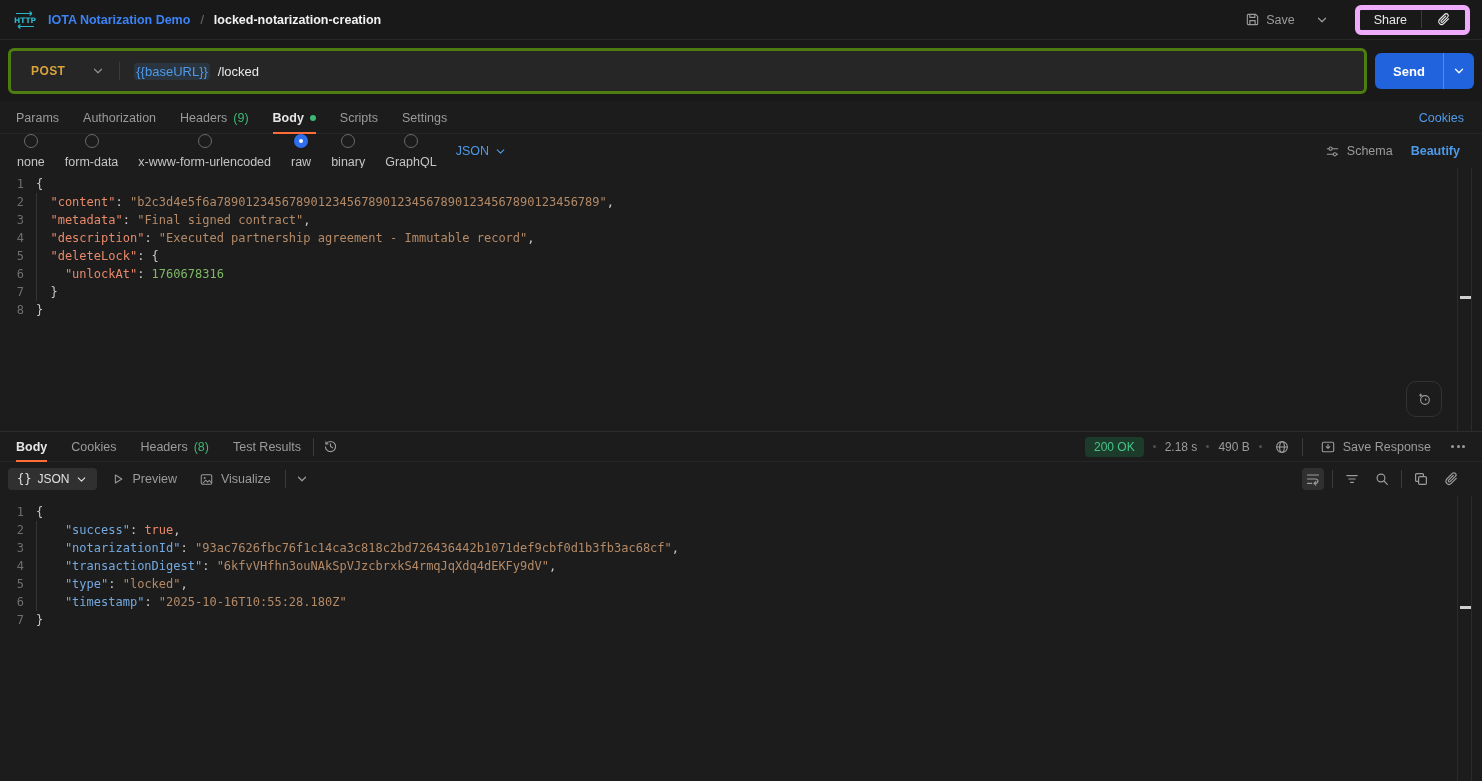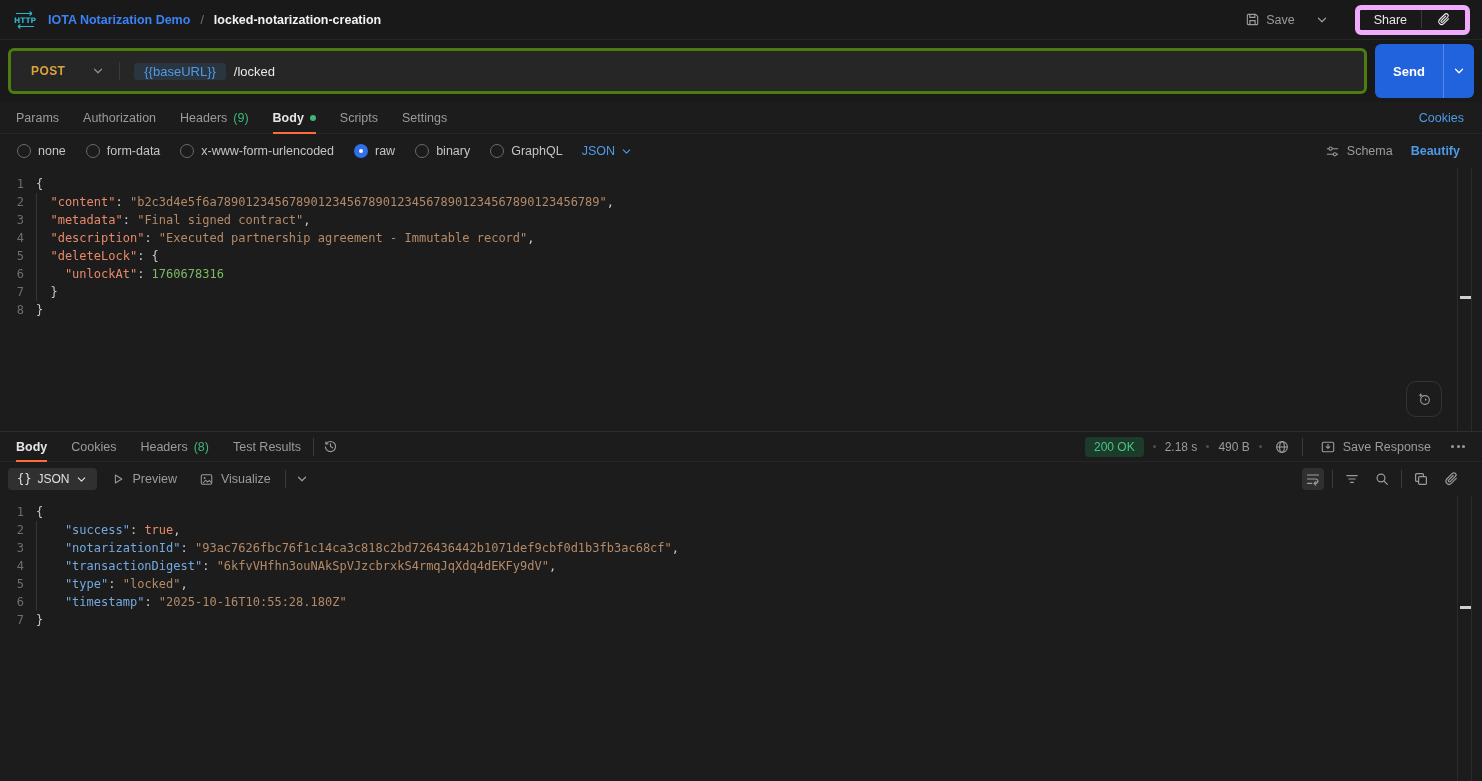--- a/index.html
+++ b/index.html
@@ -28,23 +28,23 @@
   .url-row { height:62px; display:flex; align-items:center; padding:0 8px; gap:8px;
     background:#191919; flex:0 0 auto; }
   .url-bar { flex:1; height:46px; background:#262626; border:3px solid #4d7c0f;
     border-radius:6px; display:flex; align-items:center; }
   .method { background:none; border:none; display:flex; align-items:center; gap:26px;
     padding:0 14px 0 20px; cursor:pointer; height:100%; }
   .method-label { color:#d9a33c; font-weight:bold; font-size:12px; letter-spacing:.4px; }
   .method .chev { color:#8f8f8f; display:flex; }
   .url-input { flex:1; display:flex; align-items:center; padding:0 14px; font-size:13px;
     cursor:text; height:100%; }
-  .url-var { color:#4e9ae8; background:rgba(78,154,232,.13); border-radius:3px; padding:1px 10px; }
+  .url-var { color:#4e9ae8; background:rgba(78,154,232,.13); border-radius:3px; padding:1px 2px; }
   .url-path { color:#e8e8e8; margin-left:8px; }
-  .send-group { display:flex; height:54px; border-radius:6px; overflow:hidden; flex:0 0 auto; }
+  .send-group { display:flex; height:36px; border-radius:6px; overflow:hidden; flex:0 0 auto; }
   .send-btn { width:68px; background:#2163dd; color:#fff; border:none; font-size:13px;
     font-weight:bold; cursor:pointer; }
   .send-chev { width:31px; background:#2163dd; color:#fff; border:none;
     border-left:1px solid rgba(255,255,255,.25); cursor:pointer; display:flex;
     align-items:center; justify-content:center; }
 
   
   .tabs-row { height:32px; display:flex; align-items:stretch; padding:0 4px;
     border-bottom:1px solid #262626; flex:0 0 auto; position:relative; }
   .tab { display:flex; align-items:center; gap:6px; padding:0 12px; font-size:12.5px;
@@ -54,21 +54,21 @@
   .tab.active::after { content:""; position:absolute; left:12px; right:12px; bottom:-1px;
     height:2px; background:#ff6c37; }
   .green-dot { width:6px; height:6px; border-radius:50%; background:#3db874; }
   .tabs-right { margin-left:auto; display:flex; align-items:center; gap:16px; padding-right:14px; }
   .link-blue { color:#4e9ae8; font-size:12.5px; cursor:pointer; background:none; border:none; }
 
   
   .type-row { height:34px; display:flex; align-items:center; padding:0 8px;
     flex:0 0 auto; gap:2px; }
   .radio-item { display:flex; align-items:center; gap:7px; padding:0 9px; font-size:12.5px;
-    color:#c4c4c4; cursor:pointer; }
+    color:#c4c4c4; cursor:pointer;flex-direction:column; }
   .radio { width:14px; height:14px; border-radius:50%; border:1px solid #6a6a6a; background:transparent; }
   .radio.checked { border:none; background:#2f6fed; position:relative; }
   .radio.checked::after { content:""; position:absolute; left:5px; top:5px; width:4px;
     height:4px; border-radius:50%; background:#fff; }
   .lang-select { display:flex; align-items:center; gap:5px; margin-left:8px; cursor:pointer;
     color:#4e9ae8; font-size:12.5px; }
   .type-right { margin-left:auto; display:flex; align-items:center; gap:18px; padding-right:14px; }
   .schema-btn { display:flex; align-items:center; gap:7px; color:#9b9b9b; font-size:12.5px;
     background:none; border:none; cursor:pointer; }
 

